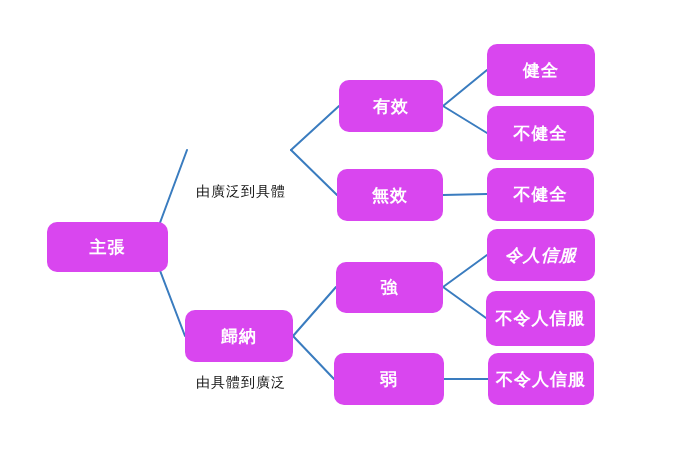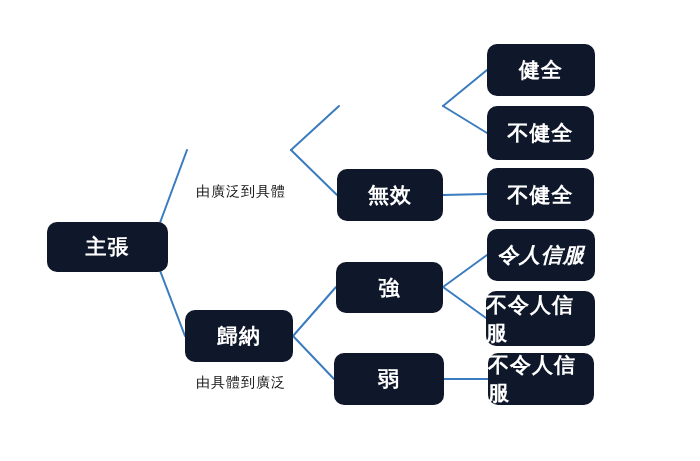--- a/index.html
+++ b/index.html
@@ -12,27 +12,27 @@
     font-family: "Liberation Sans", "DejaVu Sans", sans-serif;
   }
   .edges {
     position: absolute;
     left: 0; top: 0;
     width: 700px; height: 461px;
     pointer-events: none;
   }
   .node {
     position: absolute;
-    background: #0f172a;
+    background: #d946ef;
     color: #ffffff;
     border-radius: 10px;
     display: flex;
     align-items: center;
     justify-content: center;
-    font-size: 21px;
+    font-size: 17px;
     font-weight: bold;
     letter-spacing: 1px;
     box-sizing: border-box;
   }
   .caption {
     position: absolute;
     color: #111111;
     font-size: 14px;
     font-weight: normal;
     text-align: center;
@@ -72,20 +72,21 @@
       <line x1="293" y1="336" x2="336" y2="287"></line>
       <line x1="293" y1="336" x2="334" y2="379"></line>
       <line x1="443" y1="287" x2="487" y2="255"></line>
       <line x1="443" y1="287" x2="486" y2="318"></line>
       <line x1="444" y1="379" x2="488" y2="379"></line>
     </g>
   </svg>
 
   <div class="node n-claim">主張</div>
   <div class="node n-induction">歸納</div>
+  <div class="node n-valid">有效</div>
   <div class="node n-invalid">無效</div>
   <div class="node n-strong">強</div>
   <div class="node n-weak">弱</div>
   <div class="node n-sound">健全</div>
   <div class="node n-unsound-valid">不健全</div>
   <div class="node n-unsound-invalid">不健全</div>
   <div class="node n-cogent">令人信服</div>
   <div class="node n-uncogent-strong">不令人信服</div>
   <div class="node n-uncogent-weak">不令人信服</div>
 

